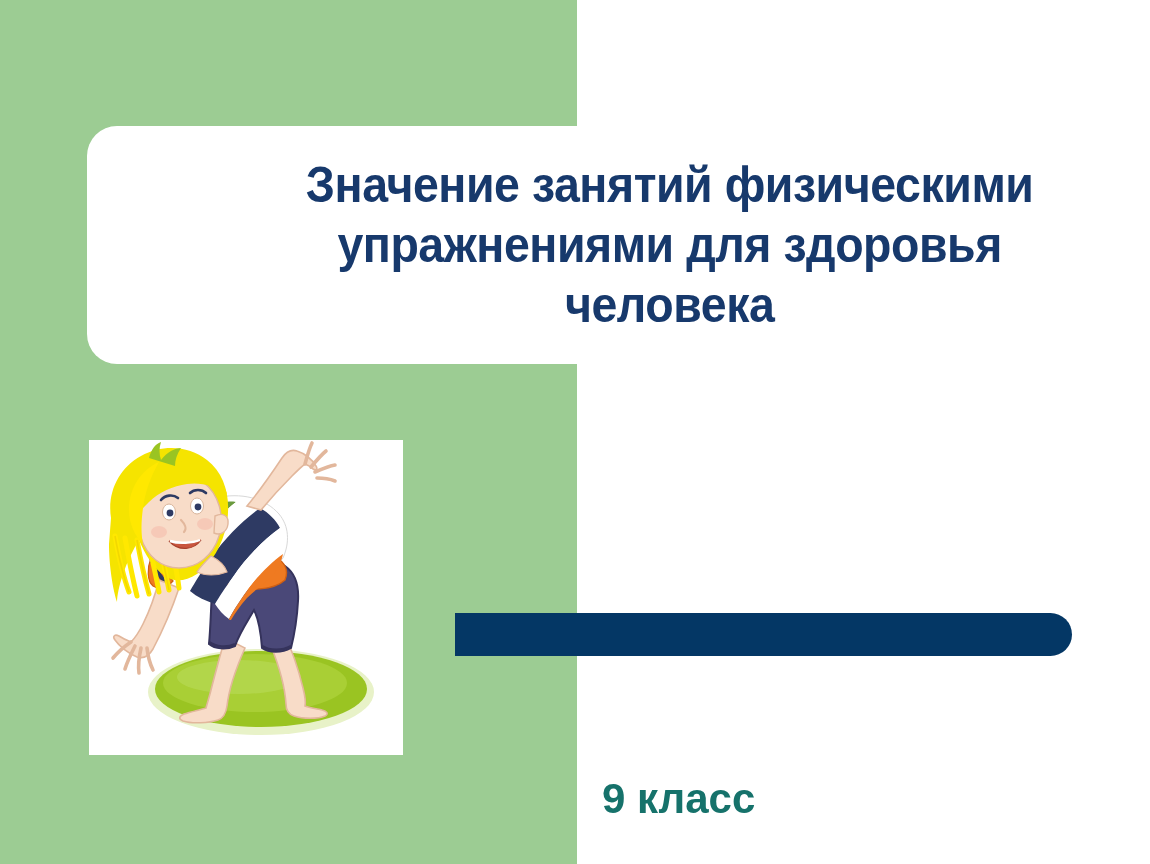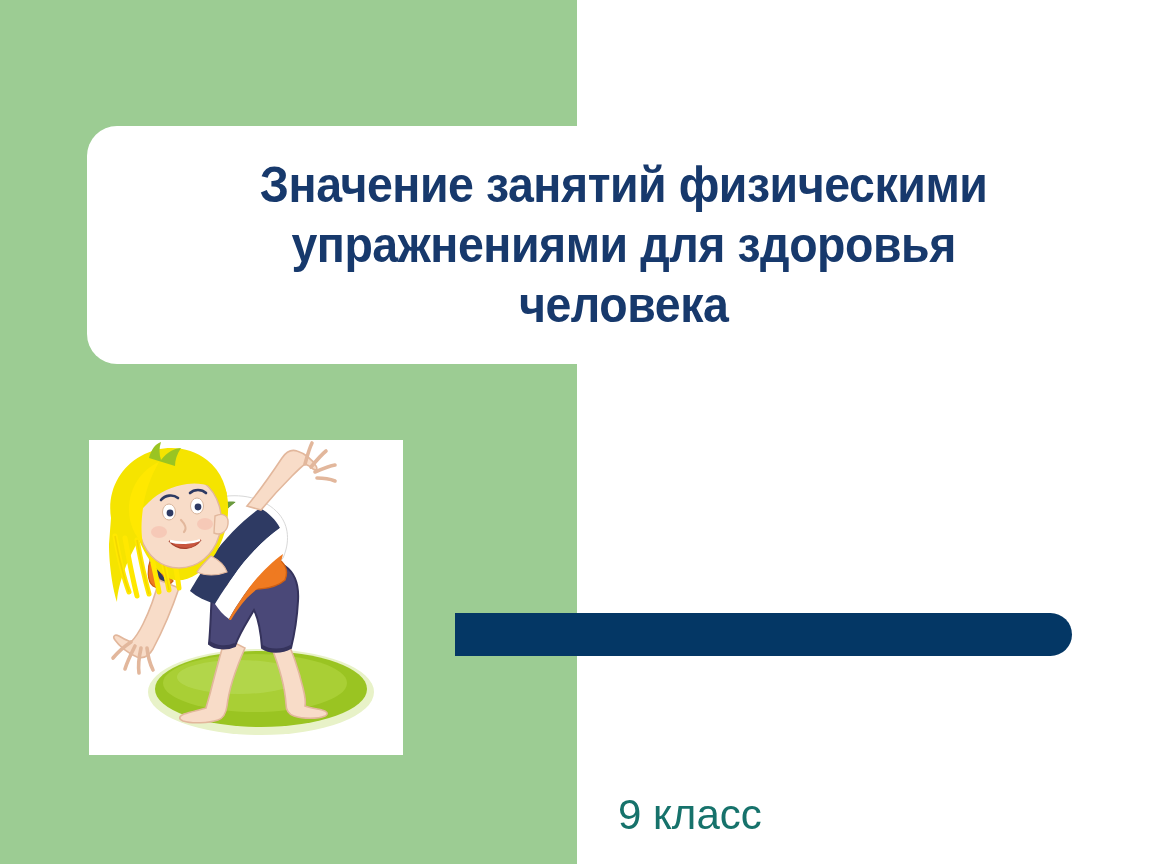--- a/index.html
+++ b/index.html
@@ -35,21 +35,21 @@
     position: absolute;
     left: 87px;
     top: 126px;
     width: 1063px;
     height: 238px;
     background: #ffffff;
     border-radius: 30px 0 0 30px;
     box-sizing: border-box;
     display: flex;
     align-items: center;
-    justify-content: center;
+    justify-content: flex-end;
   }
 
   .title-text {
     width: 940px;
     margin: 0;
     padding: 0 10px 0 20px;
     text-align: center;
     color: #17396c;
     font-family: "Liberation Sans", sans-serif;
     font-weight: bold;
@@ -87,24 +87,24 @@
     background: #043765;
     border-radius: 0 22px 22px 0;
   }
 
   
   .subtitle {
     position: absolute;
     left: 602px;
     top: 775px;
     width: 420px;
-    margin: 16px;
+    margin: 0;
     color: #16726b;
     font-family: "Liberation Sans", sans-serif;
-    font-weight: normal;
+    font-weight: bold;
     font-size: 42px;
     line-height: 48px;
     text-align: left;
     white-space: nowrap;
   }
 </style>
 </head>
 <body>
 
 <div class="slide">

